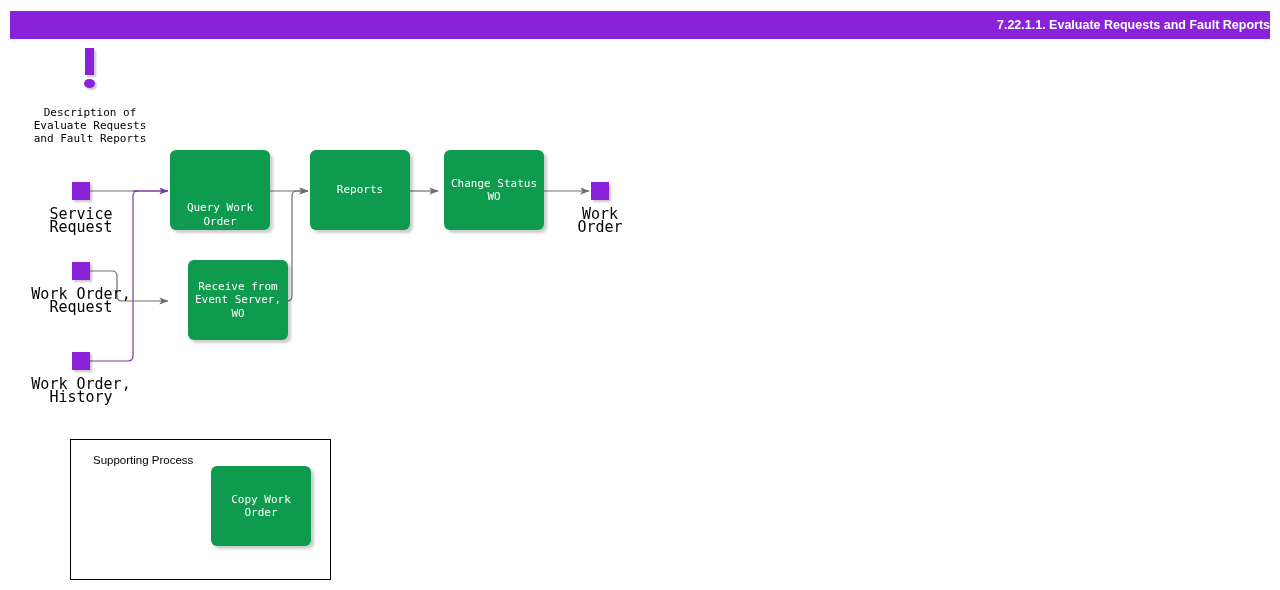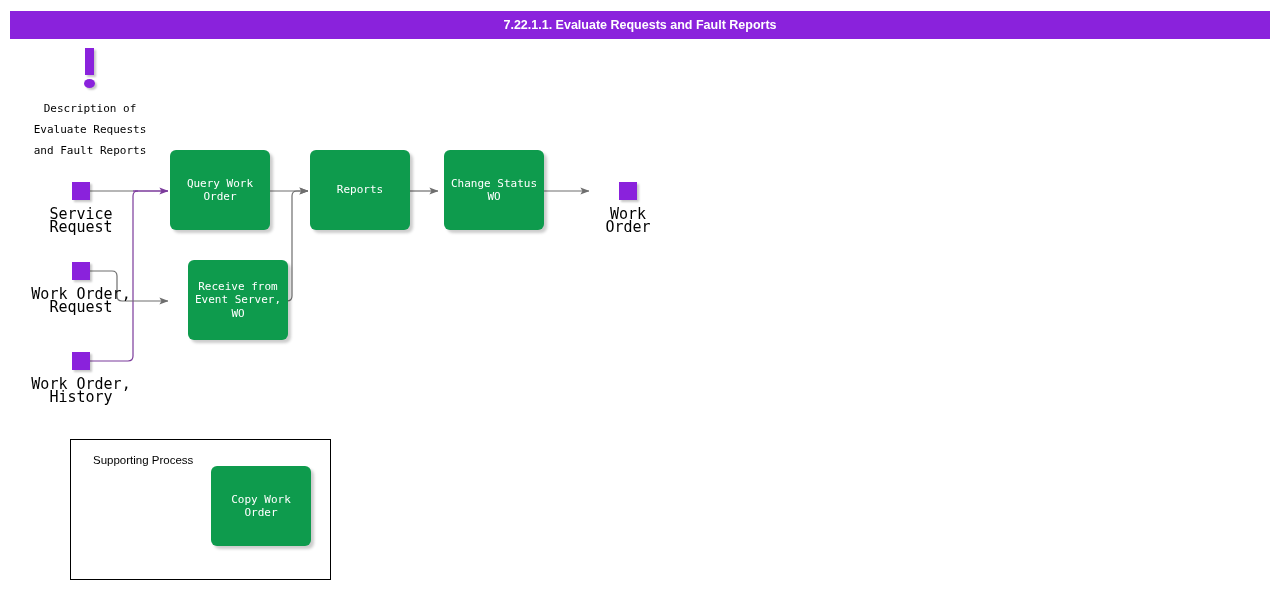--- a/index.html
+++ b/index.html
@@ -24,21 +24,21 @@
     top: 11px;
     width: 1260px;
     height: 28px;
     background: #8A22DC;
     color: #ffffff;
     font-family: "Liberation Sans", sans-serif;
     font-size: 12.5px;
     font-weight: bold;
     display: flex;
     align-items: center;
-    justify-content: center;
+    justify-content: flex-end;
     letter-spacing: 0px;
   }
 
   
   #wires {
     position: absolute;
     left: 0;
     top: 0;
     width: 1280px;
     height: 590px;
@@ -69,25 +69,25 @@
     position: absolute;
     left: 64px;
     top: 31px;
     width: 11px;
     height: 9px;
     border-radius: 50%;
     background: #8A22DC;
     box-shadow: 2px 2px 2px rgba(0,0,0,0.22);
   }
   #desc-label {
-    margin-top: 4px;
+    margin-top: 12px;
     text-align: center;
     font-family: "DejaVu Sans Mono", monospace;
     font-size: 11px;
-    line-height: 21px;
+    line-height: 13px;
     color: #000000;
     white-space: pre-line;
   }
 
   
   .data-node {
     position: absolute;
     width: 112px;
   }
   .data-node .square {
@@ -205,27 +205,27 @@
   <div class="node-label">Work Order,
 Request</div>
 </div>
 
 <div class="data-node" style="left:25px; top:352px;">
   <div class="square"></div>
   <div class="node-label">Work Order,
 History</div>
 </div>
 
-<div class="data-node" style="left:544px; top:182px;margin-left:28px;">
+<div class="data-node" style="left:544px; top:182px;">
   <div class="square"></div>
   <div class="node-label">Work
 Order</div>
 </div>
 
-<div class="proc-box" style="left:170px; top:150px;">
+<div class="proc-box" style="left:170px; top:150px;align-items:flex-end;">
   <div class="proc-label">Query Work
 Order</div>
 </div>
 
 <div class="proc-box" style="left:188px; top:260px;">
   <div class="proc-label">Receive from
 Event Server,
 WO</div>
 </div>
 

